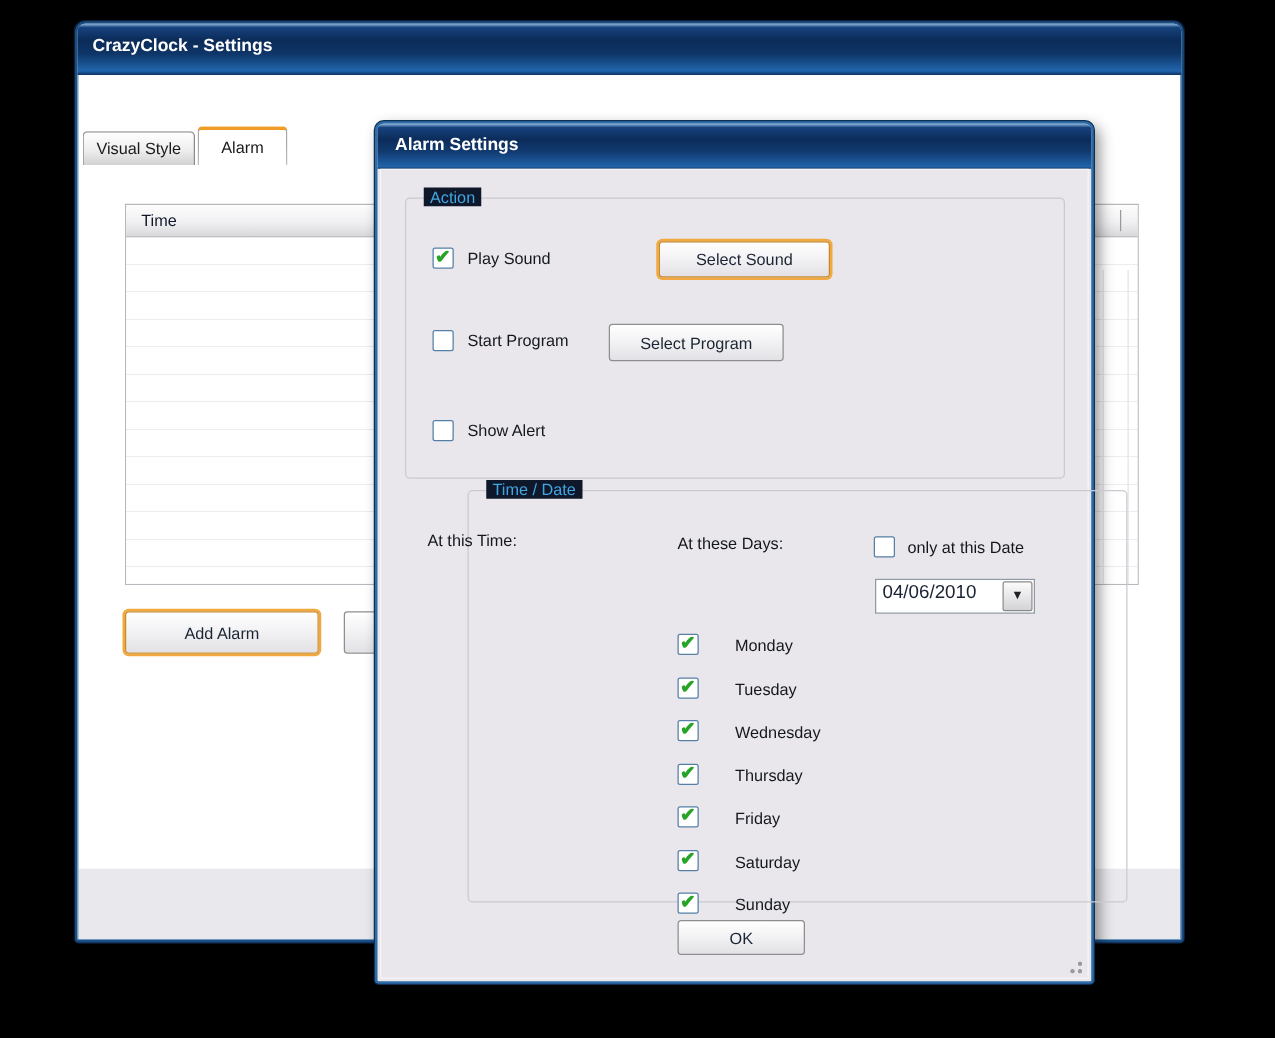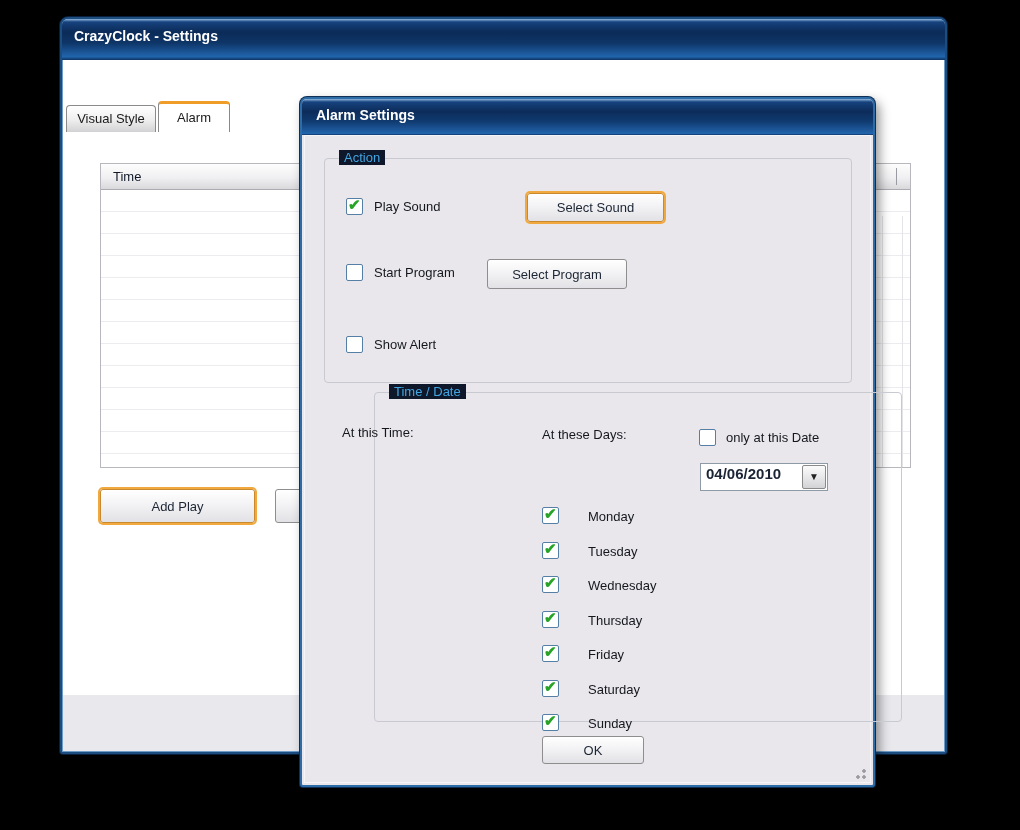--- a/index.html
+++ b/index.html
@@ -93,21 +93,21 @@
   .spin-btn { position:absolute; left:0; width:22px; height:11px; background:#eceaef;
     border:1px solid #b9b9c0; font-size:7px; line-height:9px; text-align:center; color:#2a57a8; }
   .spin-up { top:0; } .spin-down { top:11px; }
 
   .lbl-atthesedays { left:238px; top:292px; }
   .cb-onlydate { left:395px; top:294px; } .lbl-onlydate { left:422px; top:295px; }
 
   .date-combo { position:absolute; left:396px; top:328px; width:128px; height:28px;
     background:#fff; border:1px solid #8e9aa6; }
   .date-input { position:absolute; left:5px; top:1px; width:92px; height:16px; border:none;
-    outline:none; font-family:"Liberation Sans",sans-serif; font-size:15px; color:#1a2435; background:transparent;font-weight:bold; }
+    outline:none; font-family:"Liberation Sans",sans-serif; font-size:15px; color:#1a2435; background:transparent; }
   .combo-btn { position:absolute; right:1px; top:1px; width:24px; height:24px;
     border:1px solid #8a8a8a; border-radius:2px;
     background:linear-gradient(180deg,#fbfbfb 0%,#e8e8ea 50%,#d3d3d6 100%);
     text-align:center; line-height:22px; font-size:10px; color:#222; cursor:pointer; }
 
   .day-cb { left:238px; } .day-lbl { left:264px;margin-left:20px; }
 
   .btn-ok { left:238px; top:601px; width:102px; height:28px; }
 
   .resize-grip { position:absolute; right:5px; bottom:4px; width:14px; height:14px;
@@ -133,21 +133,21 @@
         <div class="table-header">
           <span>Time</span>
           <div class="header-tick"></div>
         </div>
         <div class="table-body">
           <div class="col-line a"></div>
           <div class="col-line b"></div>
         </div>
       </div>
 
-      <button class="xpbtn focused add-alarm">Add Play</button>
+      <button class="xpbtn focused add-alarm">Add Alarm</button>
       <button class="xpbtn hidden-btn"></button>
     </div>
     <div class="mw-footer"></div>
   </div>
 
   <div class="dialog">
     <div class="dlg-titlebar">
       <span>Alarm Settings</span>
     </div>
     <div class="dlg-content">

